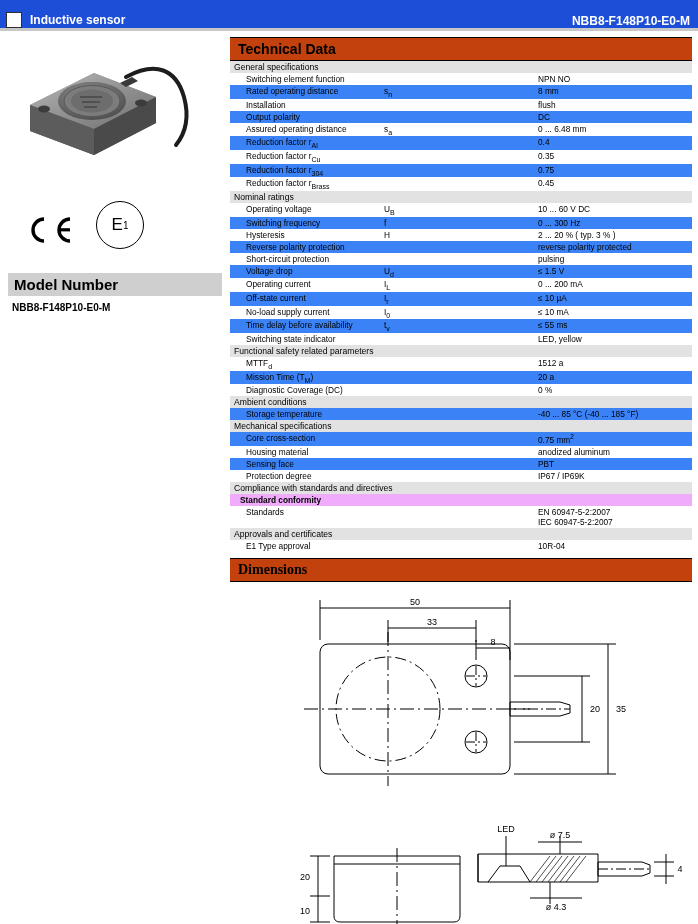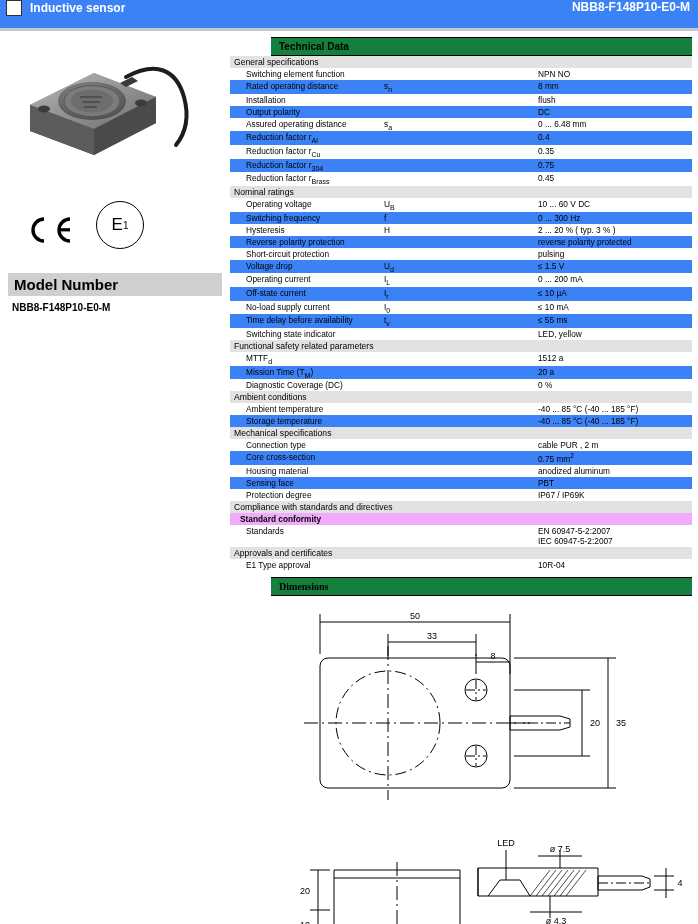--- a/index.html
+++ b/index.html
@@ -10,23 +10,23 @@
     background: #ffffff;
     font-family: "Liberation Sans", sans-serif;
     font-size: 9px;
     color: #000;
     position: relative;
     overflow: hidden;
   }
   
   .header {
     height: 28px;
-    background: #3b82f6;
+    background: #1d4ed8;
     display: flex;
-    align-items: flex-start;
+    align-items: flex-end;
     justify-content: space-between;
     padding: 0 8px 0 6px;
   }
   .header-left { display:flex; align-items:center; gap:8px; }
   .header-square {
     width: 16px; height: 16px;
     border: 1px solid #2f2f2f;
     background: #ffffff;
   }
   .header-title { font-size: 12px; font-weight: bold; color: #ffffff; }
@@ -65,27 +65,26 @@
     padding: 3px 6px;
     margin-top: 10px;
   }
   .lbody { padding: 6px 6px 0 4px; }
   .model-num { font-weight: bold; font-size: 10px; }
   ul.features { margin: 4px 0 0 0; padding-left: 16px; }
   ul.features li { font-weight: bold; font-size: 9.5px; margin-bottom: 5px; }
 
   
   .panel-title {
-    background: #15803d;
+    background: #c2410c;
     font-weight: bold;
-    font-size: 10px;
+    font-size: 14px;
     padding: 3px 0 3px 8px;
     border-top: 1px solid #000;
     border-bottom: 1px solid #000;
-    margin-left: 41px;
   }
   .tdtable { width:100%; border-collapse: collapse; table-layout: fixed; }
   .tdtable td { font-size: 8.3px; padding: 1px 0 1px 0; vertical-align: top; }
   .tdtable tr.group td {
     font-weight: normal; font-size: 8.6px;
     background: #e2e2e2; padding-left: 4px;
   }
   .tdtable tr.sub td { font-weight: bold; background: #f0abfc; padding-left: 10px; }
   .c-label { width: 198px; padding-left: 16px !important; }
   .c-sym   { width: 26px; }
@@ -310,37 +309,27 @@
             <td class="c-val">20 a</td>
           </tr>
           <tr>
             <td class="c-label">Diagnostic Coverage (DC)</td>
             <td class="c-sym"></td>
             <td class="c-val">0 %</td>
           </tr>
           <tr class="group">
             <td colspan="3">Ambient conditions</td>
           </tr>
-          <tr>
-            <td class="c-label">Ambient temperature</td>
+          <tr class="alt">
+            <td class="c-label">Storage temperature</td>
             <td class="c-sym"></td>
             <td class="c-val">-40 ... 85 °C (-40 ... 185 °F)</td>
           </tr>
-          <tr class="alt">
-            <td class="c-label">Storage temperature</td>
-            <td class="c-sym"></td>
-            <td class="c-val">-40 ... 85 °C (-40 ... 185 °F)</td>
-          </tr>
           <tr class="group">
             <td colspan="3">Mechanical specifications</td>
-          </tr>
-          <tr>
-            <td class="c-label">Connection type</td>
-            <td class="c-sym"></td>
-            <td class="c-val">cable PUR , 2 m</td>
           </tr>
           <tr class="alt">
             <td class="c-label">Core cross-section</td>
             <td class="c-sym"></td>
             <td class="c-val">0.75 mm<sup>2</sup></td>
           </tr>
           <tr>
             <td class="c-label">Housing material</td>
             <td class="c-sym"></td>
             <td class="c-val">anodized aluminum</td>

